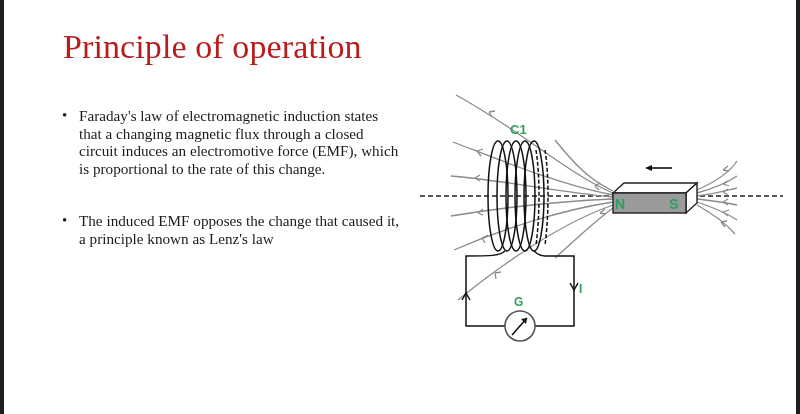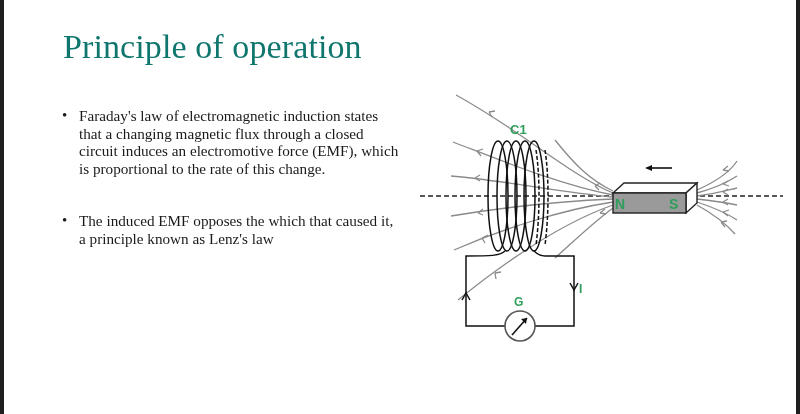--- a/index.html
+++ b/index.html
@@ -8,21 +8,21 @@
     background: #1e1e1e; position: relative;
     font-family: "Liberation Serif", "DejaVu Serif", serif;
   }
   .slide {
     position: absolute; left: 4px; top: 0; width: 792px; height: 414px;
     background: #ffffff;
   }
   .slide-title {
     position: absolute; left: 59px; top: 28px; margin: 0;
     font-family: "Liberation Serif", "DejaVu Serif", serif;
-    font-weight: normal; font-size: 34px; color: #0f766e; letter-spacing: 0.1px;
+    font-weight: normal; font-size: 34px; color: #b91c1c; letter-spacing: 0.1px;
     white-space: nowrap;
   }
   .bullets {
     position: absolute; left: 56px; top: 107px; width: 340px;
     margin: 0; padding: 0; list-style: none;
   }
   .bullet {
     position: relative; padding-left: 19px;
     font-size: 15.2px; line-height: 17.5px; color: #1a1a1a;
   }
@@ -44,21 +44,21 @@
 <div class="slide">
   <h1 class="slide-title">Principle of operation</h1>
 
   <ul class="bullets">
     <li class="bullet">
       <span class="bullet-dot">•</span>
       <span>Faraday's law of electromagnetic induction states that a changing magnetic flux through a closed circuit induces an electromotive force (EMF), which is proportional to the rate of this change.</span>
     </li>
     <li class="bullet">
       <span class="bullet-dot">•</span>
-      <span>The induced EMF opposes the which that caused it, a principle known as Lenz's law</span>
+      <span>The induced EMF opposes the change that caused it, a principle known as Lenz's law</span>
     </li>
   </ul>
 
   <svg class="diagram" viewBox="4 0 792 414" width="792" height="414">
     <defs>
       <marker id="arrowGray" viewBox="0 0 10 10" refX="5" refY="5" markerWidth="6" markerHeight="6" orient="auto-start-reverse">
         <path d="M10,1 L2,5 L10,9" fill="none" stroke="#8a8a8a" stroke-width="1.6"></path>
       </marker>
     </defs>
 

